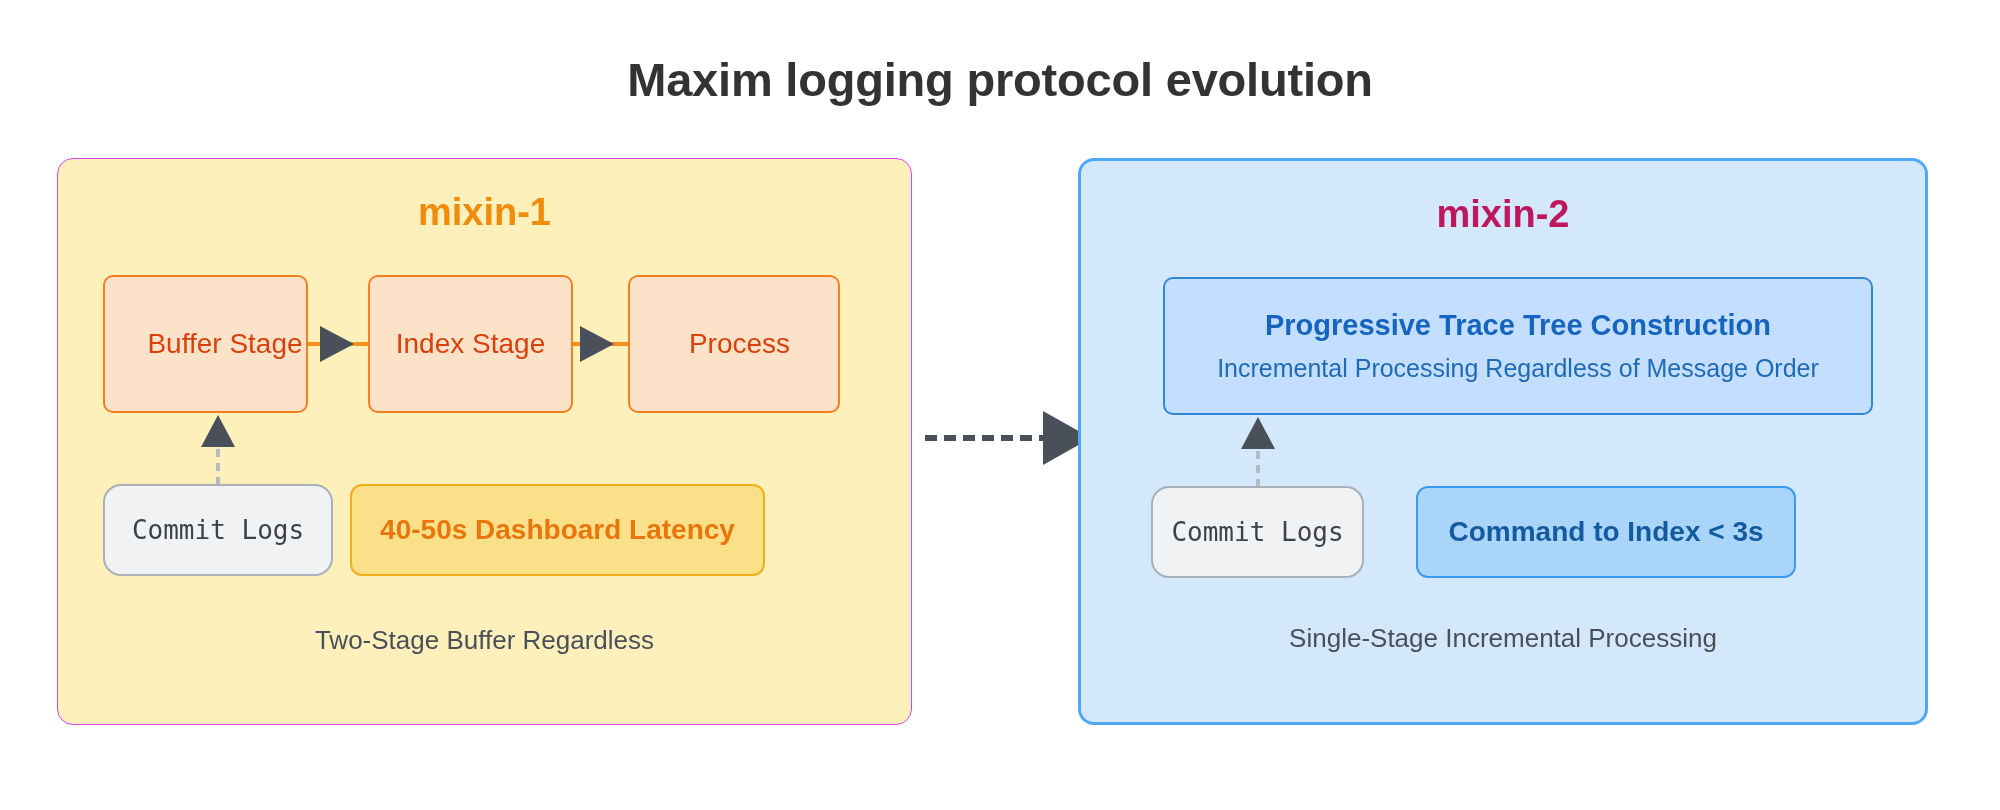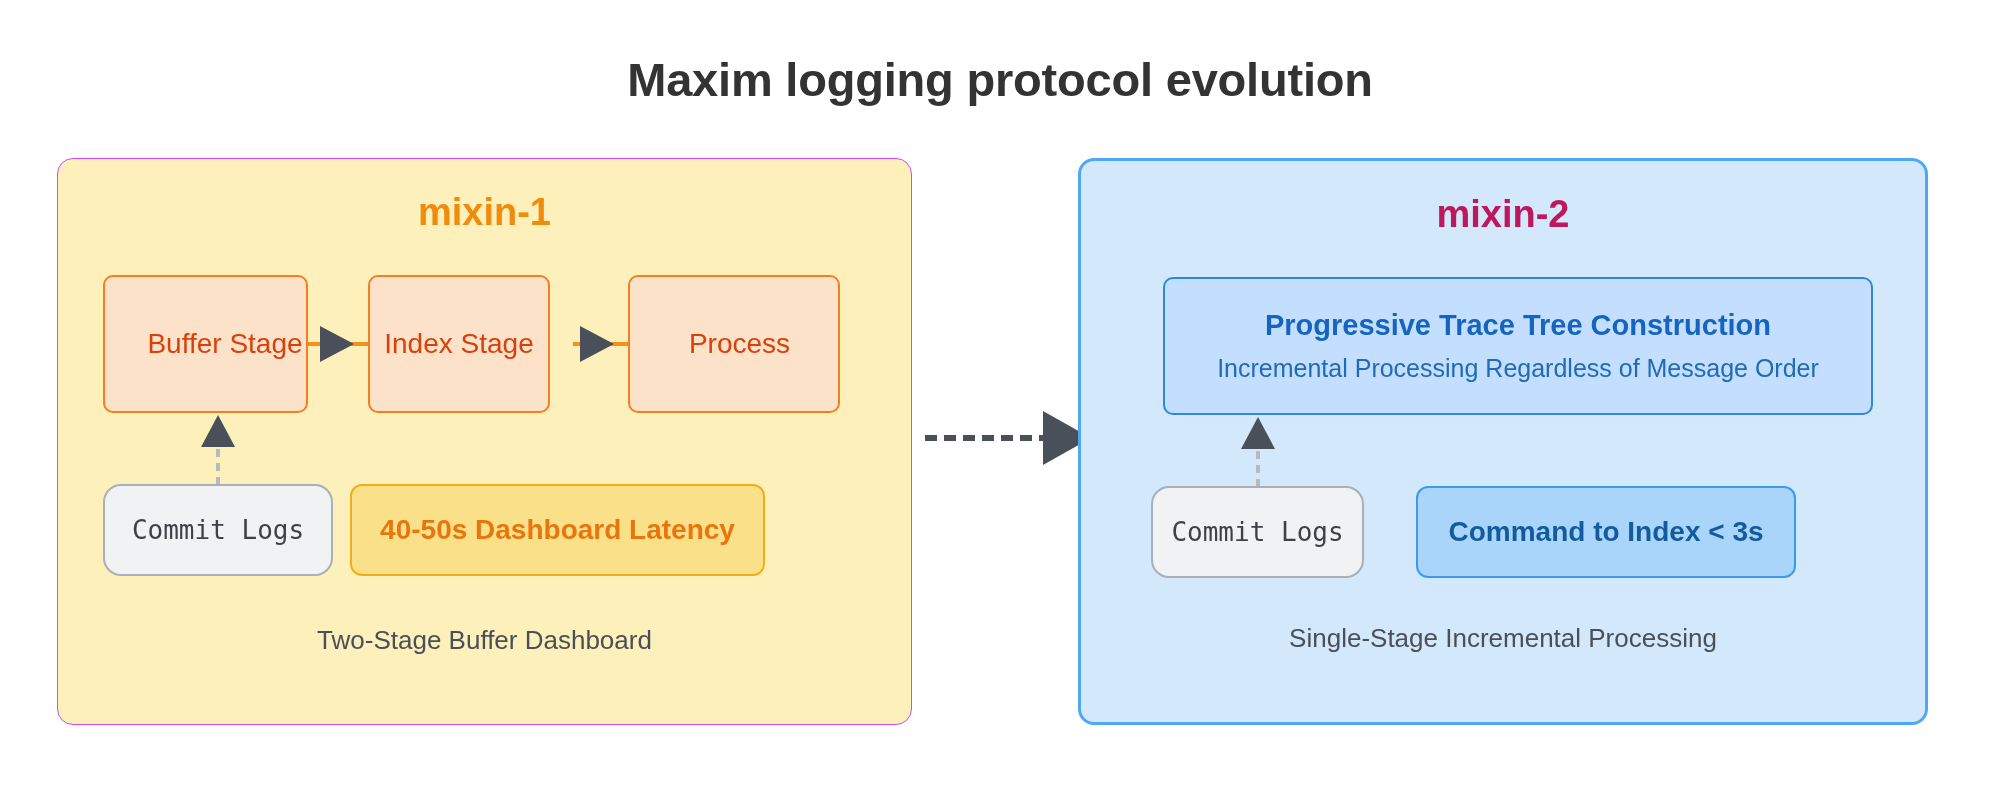--- a/index.html
+++ b/index.html
@@ -82,21 +82,21 @@
     border: 2.5px solid #f47e20;
     border-radius: 10px;
     display: flex;
     align-items: center;
     justify-content: center;
     font-size: 28px;
     color: #d9400b;
     box-sizing: border-box;
   }
   #stage-buffer { left: 45px;  width: 205px; padding-left: 39px; }
-  #stage-index  { left: 310px; width: 182px; }
+  #stage-index  { left: 310px; width: 205px; }
   #stage-process{ left: 570px; width: 212px; padding-left: 11px; }
 
   
   .stage-link {
     position: absolute;
     top: 183px;
     height: 4px;
     background: #f59020;
   }
   #stage-link-1 { left: 250px; width: 60px; }
@@ -253,21 +253,21 @@
   <div class="dashed-up" id="dashed-left"></div>
 
   <div class="commit-box" id="commit-left">
     <span>Commit Logs</span>
   </div>
 
   <div class="badge" id="badge-latency">
     <span>40-50s Dashboard Latency</span>
   </div>
 
-  <div class="panel-caption">Two-Stage Buffer Dashboard</div>
+  <div class="panel-caption">Two-Stage Buffer Regardless</div>
 </div>
 
 <div id="panel-connector-line"></div>
 <div id="panel-connector-arrow"></div>
 
 <div class="panel" id="panel-right">
   <div class="panel-title">mixin-2</div>
 
   <div id="trace-card">
     <div id="trace-title">Progressive Trace Tree Construction</div>

